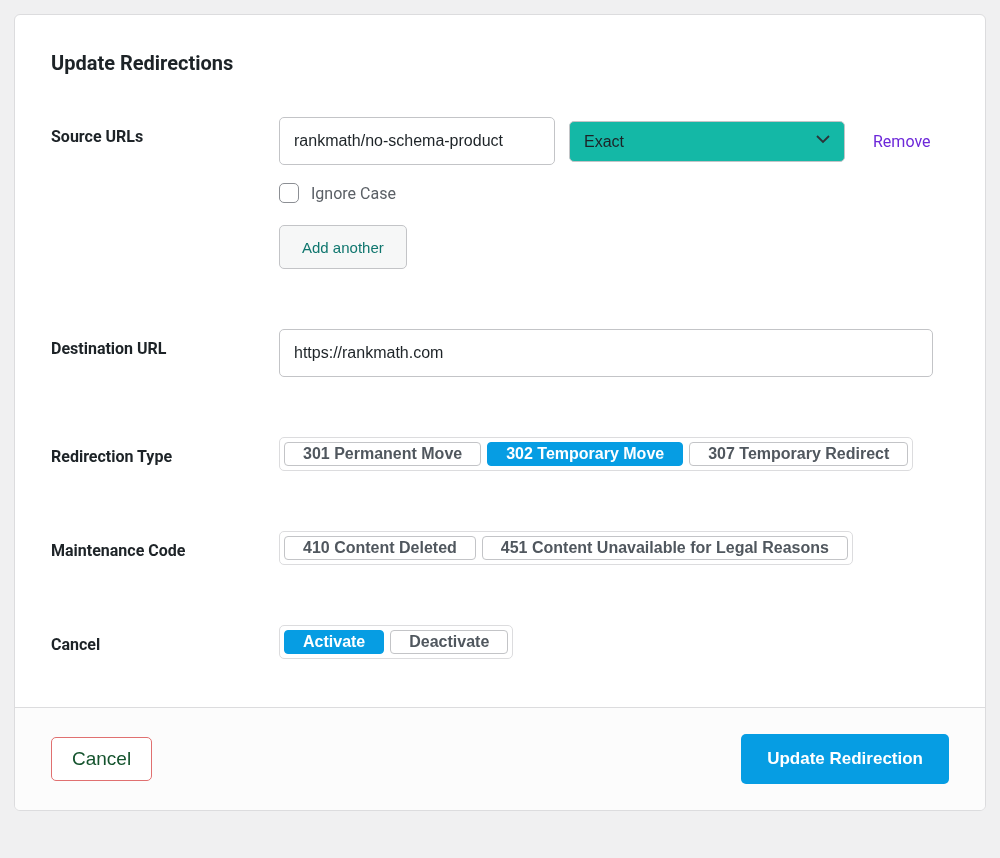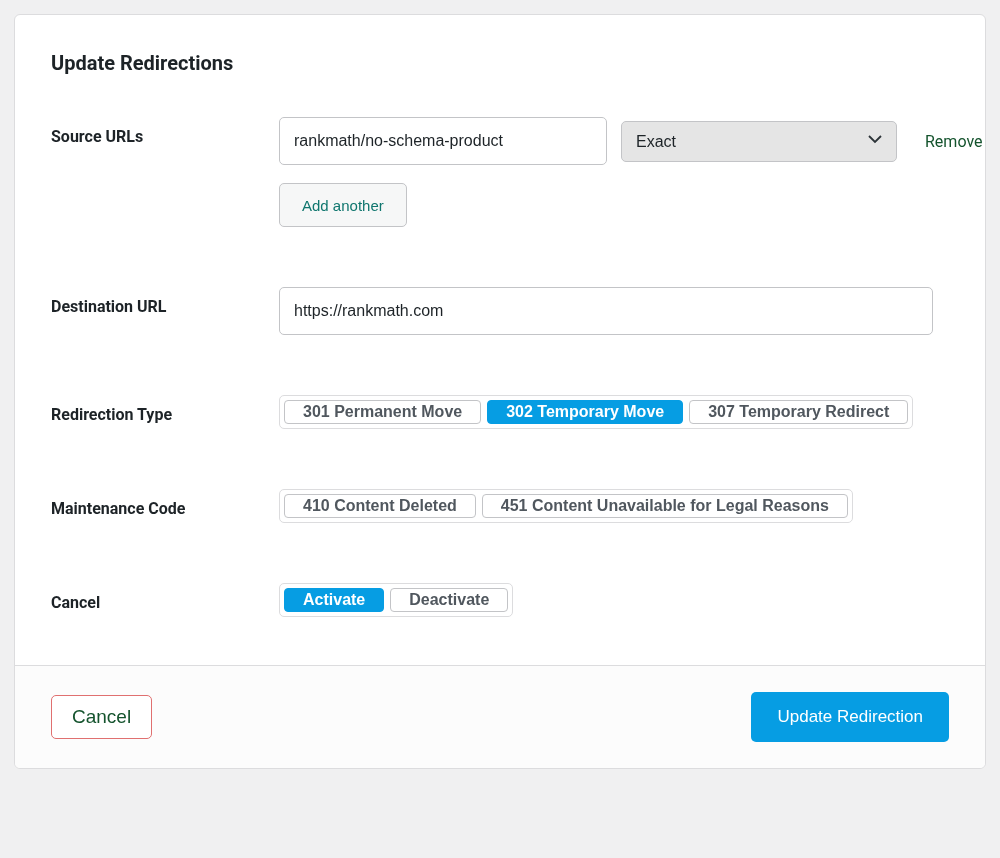--- a/index.html
+++ b/index.html
@@ -47,47 +47,47 @@
   input.text {
     height: 48px;
     border: 1px solid #c3c4c7;
     border-radius: 5px;
     padding: 0 14px;
     font-size: 16px;
     color: #1d2327;
     background: #fff;
   }
   input.text::placeholder { color: #8c8f94; }
-  .src-url { width: 328px; }
+  .src-url { width: 276px; }
   .select-wrap {
     position: relative;
     width: 276px;
   }
   .select {
     width: 100%;
     height: 41px;
     border: 1px solid #c3c4c7;
     border-radius: 5px;
     padding: 0 40px 0 14px;
     font-size: 16px;
     color: #1d2327;
-    background: #e5e5e5;
+    background: #14b8a6;
     appearance: none;
     -webkit-appearance: none;
     cursor: pointer;
   }
   .chev {
     position: absolute;
     right: 14px;
     top: 50%;
     transform: translateY(-50%);
     pointer-events: none;
   }
   .remove-link {
-    color: #14532d;
+    color: #6d28d9;
     font-size: 16px;
     cursor: pointer;
     text-decoration: none;
     margin-left: 14px;
   }
   .check-line {
     display: flex;
     align-items: center;
     gap: 12px;
     margin-bottom: 22px;
@@ -157,21 +157,21 @@
     cursor: pointer;
   }
   .btn-primary {
     height: 50px;
     padding: 6px 26px;
     border: none;
     border-radius: 5px;
     background: #069de3;
     color: #fff;
     font-size: 17px;
-    font-weight: 400;
+    font-weight: 700;
     cursor: pointer;
   }
 </style>
 </head>
 <body>
 
 <div class="panel">
   <div class="panel-body">
     <h2 class="panel-title">Update Redirections</h2>
 
@@ -185,20 +185,24 @@
               <option>Exact</option>
             </select>
             <span class="chev">
               <svg width="16" height="16" viewBox="0 0 16 16">
                   <path d="M2 5 L8 11 L14 5" fill="none" stroke="#2c3338" stroke-width="1.8"></path>
                 </svg>
             </span>
           </div>
           <a class="remove-link">Remove</a>
         </div>
+        <div class="check-line">
+          <span class="chk"></span>
+          <span class="chk-lbl">Ignore Case</span>
+        </div>
         <button class="add-btn">Add another</button>
       </div>
     </div>
 
     <div class="row">
       <div class="label">Destination URL</div>
       <div class="field">
         <input class="text dest-url" type="text" value="https://rankmath.com" style="">
       </div>
     </div>

